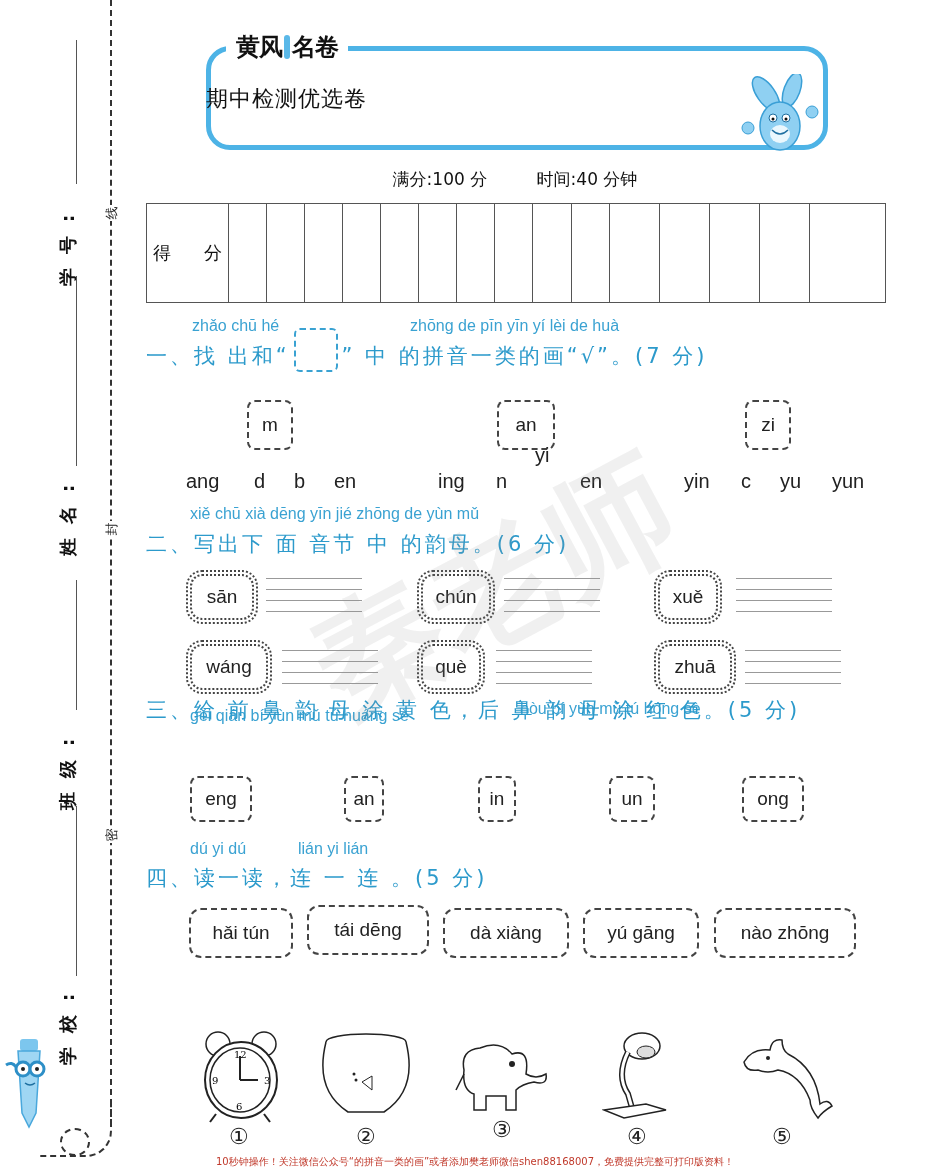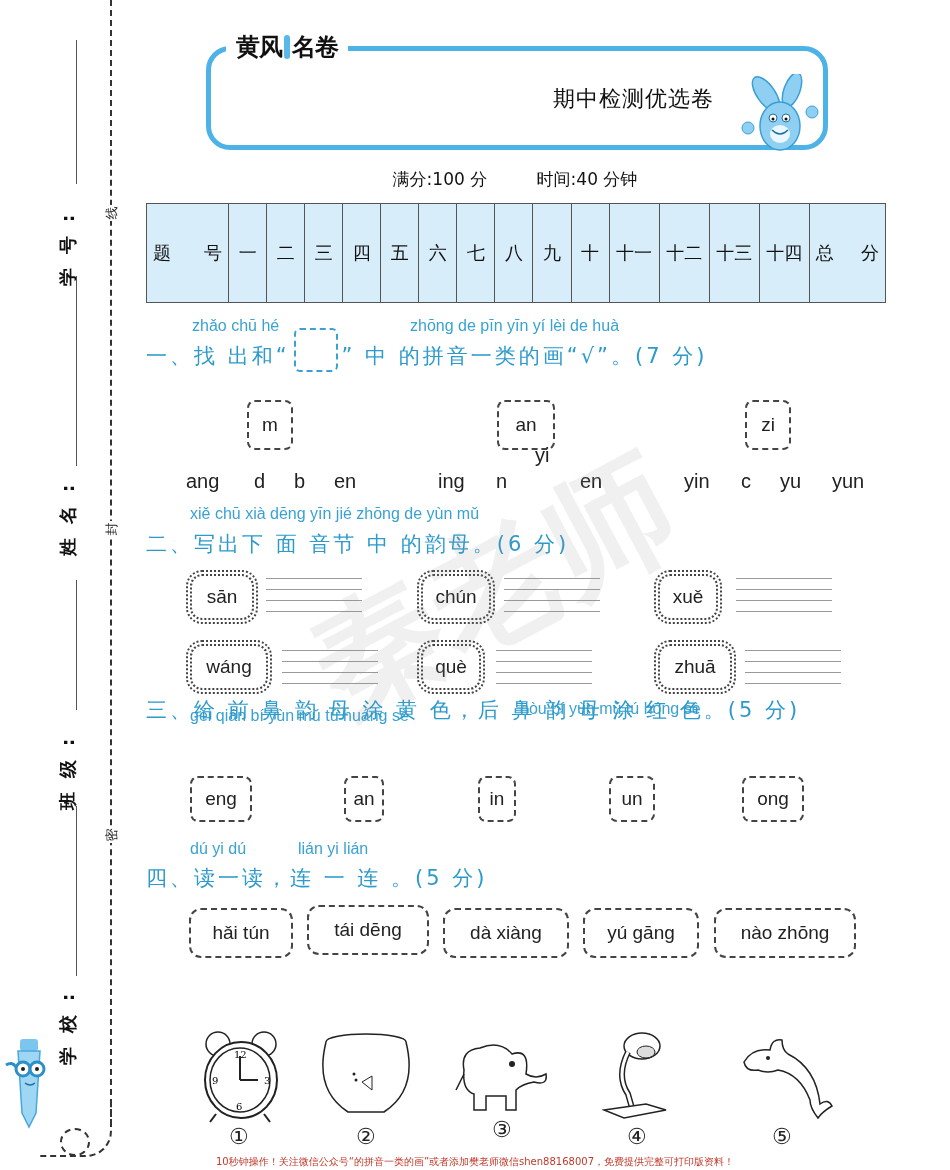--- a/index.html
+++ b/index.html
@@ -41,21 +41,21 @@
     position: absolute; left: 206px; top: 46px; width: 622px; height: 104px;
     border: 5px solid #4db3e6; border-radius: 24px;
   }
   .brand {
     position: absolute; left: 226px; top: 30px; height: 34px; padding: 0 10px;
     background: #fff; font-size: 24px; font-weight: 900; color: #111; letter-spacing: -1px;
     display: flex; align-items: center;
   }
   .brand .brand-dot { display: inline-block; width: 6px; height: 24px; background: #5ab8e8; border-radius: 3px; margin: 0 2px; }
   .main-title {
-    position: absolute; left: 206px; top: 84px; width: 508px; text-align: right;
+    position: absolute; left: 206px; top: 84px; width: 508px; text-align: left;
     font-size: 22px; color: #111; letter-spacing: 1px;
   }
   .rabbit { position: absolute; left: 738px; top: 74px; width: 84px; height: 80px; }
   .meta-line {
     position: absolute; left: 0; top: 168px; width: 1030px; text-align: center;
     font-size: 17px; color: #111;
   }
   .meta-line span + span { margin-left: 44px; }
 
   
@@ -171,37 +171,37 @@
       <col style="width:38px">
     <col style="width:38px">
       <col style="width:38px">
     <col style="width:50px">
       <col style="width:50px">
       <col style="width:50px">
       <col style="width:50px">
     <col style="width:76px">
   </colgroup>
   <tbody>
-      <tr class="hdr">
-    <td class="lbl">题 号</td>
-    <td>一</td>
-    <td>二</td>
-    <td>三</td>
-    <td>四</td>
-    <td>五</td>
-    <td>六</td>
-    <td>七</td>
-    <td>八</td>
-    <td>九</td>
-    <td>十</td>
-    <td>十一</td>
-    <td>十二</td>
-    <td>十三</td>
-    <td>十四</td>
-    <td class="lbl">总 分</td>
+  <tr class="row">
+    <td class="lbl">得 分</td>
+    <td></td>
+        <td></td>
+    <td></td>
+        <td></td>
+    <td></td>
+        <td></td>
+    <td></td>
+        <td></td>
+    <td></td>
+        <td></td>
+    <td></td>
+        <td></td>
+    <td></td>
+        <td></td>
+    <td></td>
   </tr>
 </tbody>
   </table>
 
 <div class="pinyin-hint" style="left:192px;top:317px">zhǎo chū hé</div>
 <div class="pinyin-hint" style="left:410px;top:317px">zhōng de pīn yīn yí lèi de huà</div>
 <div class="q-title" style="top:342px">
   <span>一、找 出和“</span><span style="display:inline-block;width:44px;height:44px;border:2px dashed #3aa2d2;border-radius:6px;vertical-align:middle;margin:-14px 4px 0"></span><span>” 中 的拼音一类的画“√”。(7 分)</span>
 </div>
 

